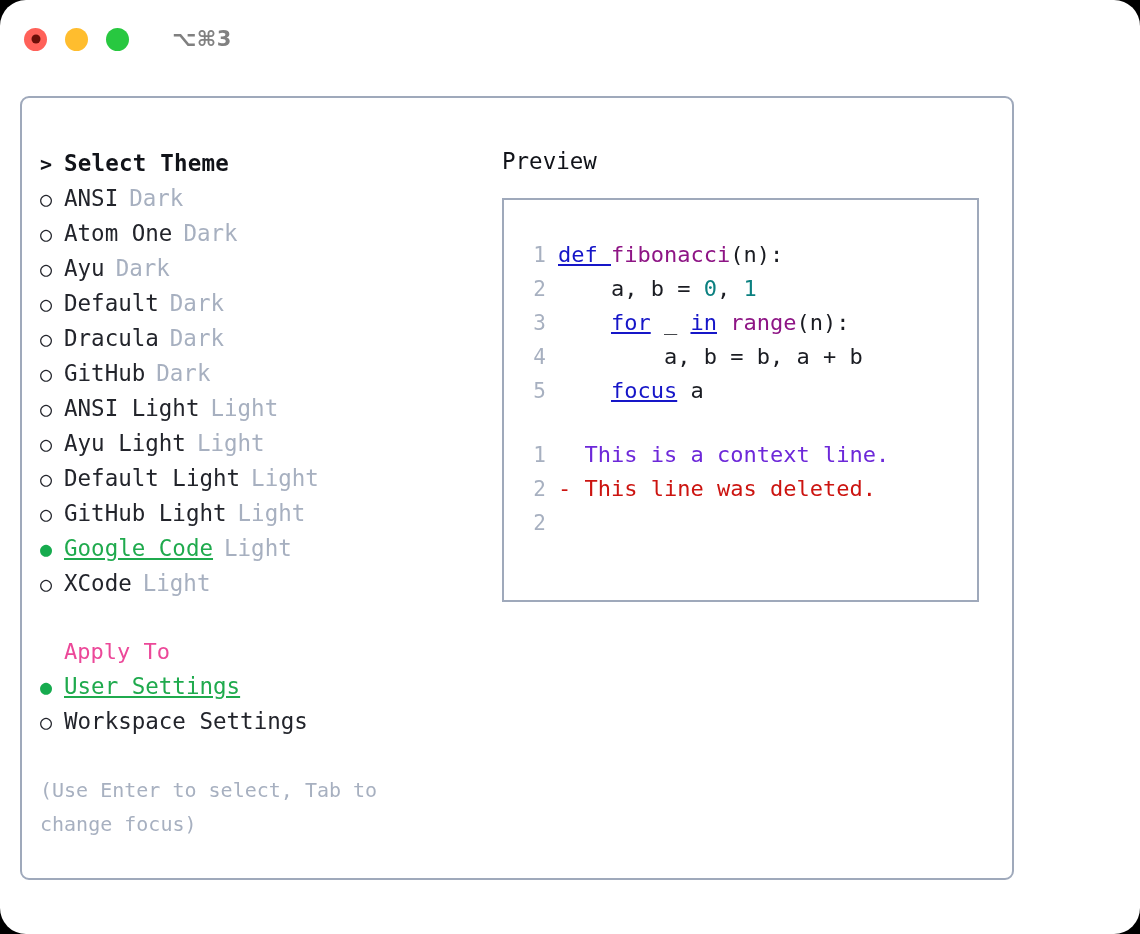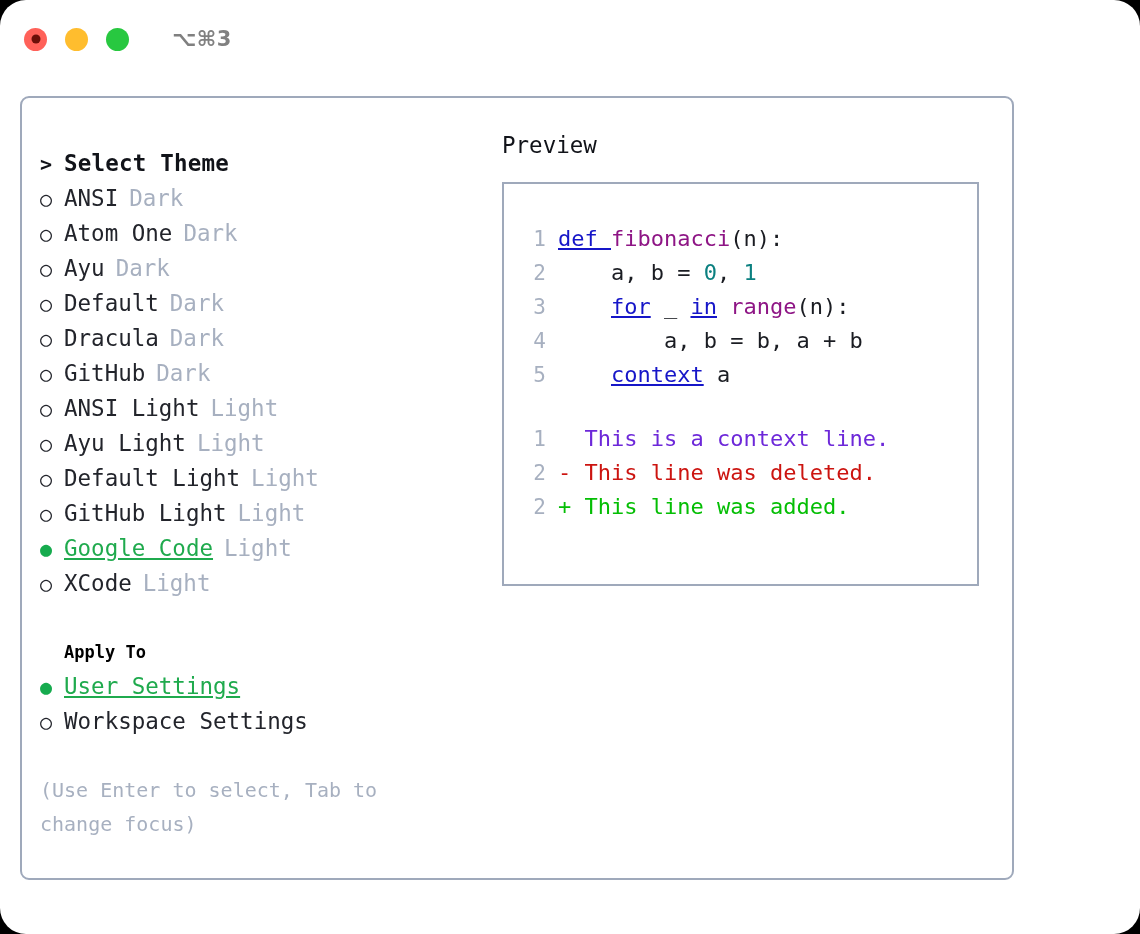--- a/index.html
+++ b/index.html
@@ -93,21 +93,21 @@
   }
   .col-left {
     position: absolute;
     left: 18px;
     top: 48px;
     width: 440px;
   }
   .col-right {
     position: absolute;
     left: 480px;
-    top: 32px;
+    top: 48px;
     width: 500px;
   }
 
   
   .row {
     display: flex;
     align-items: baseline;
     font-size: 22.5px;
     line-height: 34px;
     white-space: pre;
@@ -130,24 +130,24 @@
   .label.sel { color: #1faa4d; text-decoration: underline; }
   .variant {
     color: #a7b0c0;
     margin-left: 11px;
   }
   .marker.sel { color: #16ab4e; }
 
   .spacer { height: 34px; }
 
   .section-title {
-    font-size: 17px;
-    line-height: 34px;
-    font-weight: 700;
-    color: #000000;
+    font-size: 22px;
+    line-height: 34px;
+    font-weight: 400;
+    color: #ec4899;
     padding-left: 24px;
     white-space: pre;
   }
 
   .hint {
     margin-top: 34px;
     font-size: 20px;
     line-height: 34px;
     color: #a7b0c0;
     width: 410px;
@@ -252,26 +252,26 @@
 
       <div class="col-right">
         <div class="preview-title">Preview</div>
 
         <div class="preview-box">
           <div id="code-block">
               <div class="code-line"><span class="ln">1</span><span class="code-text"><span class="tok-kw">def </span><span class="tok-fn">fibonacci</span><span class="tok-pl">(n):</span></span></div>
               <div class="code-line"><span class="ln">2</span><span class="code-text"><span class="tok-pl">    a, b = </span><span class="tok-num">0</span><span class="tok-pl">, </span><span class="tok-num">1</span></span></div>
               <div class="code-line"><span class="ln">3</span><span class="code-text"><span class="tok-pl">    </span><span class="tok-kw">for</span><span class="tok-pl"> _ </span><span class="tok-kw">in</span><span class="tok-pl"> </span><span class="tok-fn">range</span><span class="tok-pl">(n):</span></span></div>
               <div class="code-line"><span class="ln">4</span><span class="code-text"><span class="tok-pl">        a, b = b, a + b</span></span></div>
-              <div class="code-line"><span class="ln">5</span><span class="code-text"><span class="tok-pl">    </span><span class="tok-kw">context</span><span class="tok-pl"> a</span></span></div>
+              <div class="code-line"><span class="ln">5</span><span class="code-text"><span class="tok-pl">    </span><span class="tok-kw">focus</span><span class="tok-pl"> a</span></span></div>
             </div>
           <div class="code-gap"></div>
           <div id="diff-block">
               <div class="code-line"><span class="ln">1</span><span class="code-text tok-ctx">  This is a context line.</span></div>
               <div class="code-line"><span class="ln">2</span><span class="code-text tok-del">- This line was deleted.</span></div>
-              <div class="code-line"><span class="ln">2</span><span class="code-text tok-add">+ This line was added.</span></div>
+              <div class="code-line"><span class="ln">2</span></div>
             </div>
         </div>
       </div>
 
     </div>
   </div>
 </div>
 
 </body></html>

